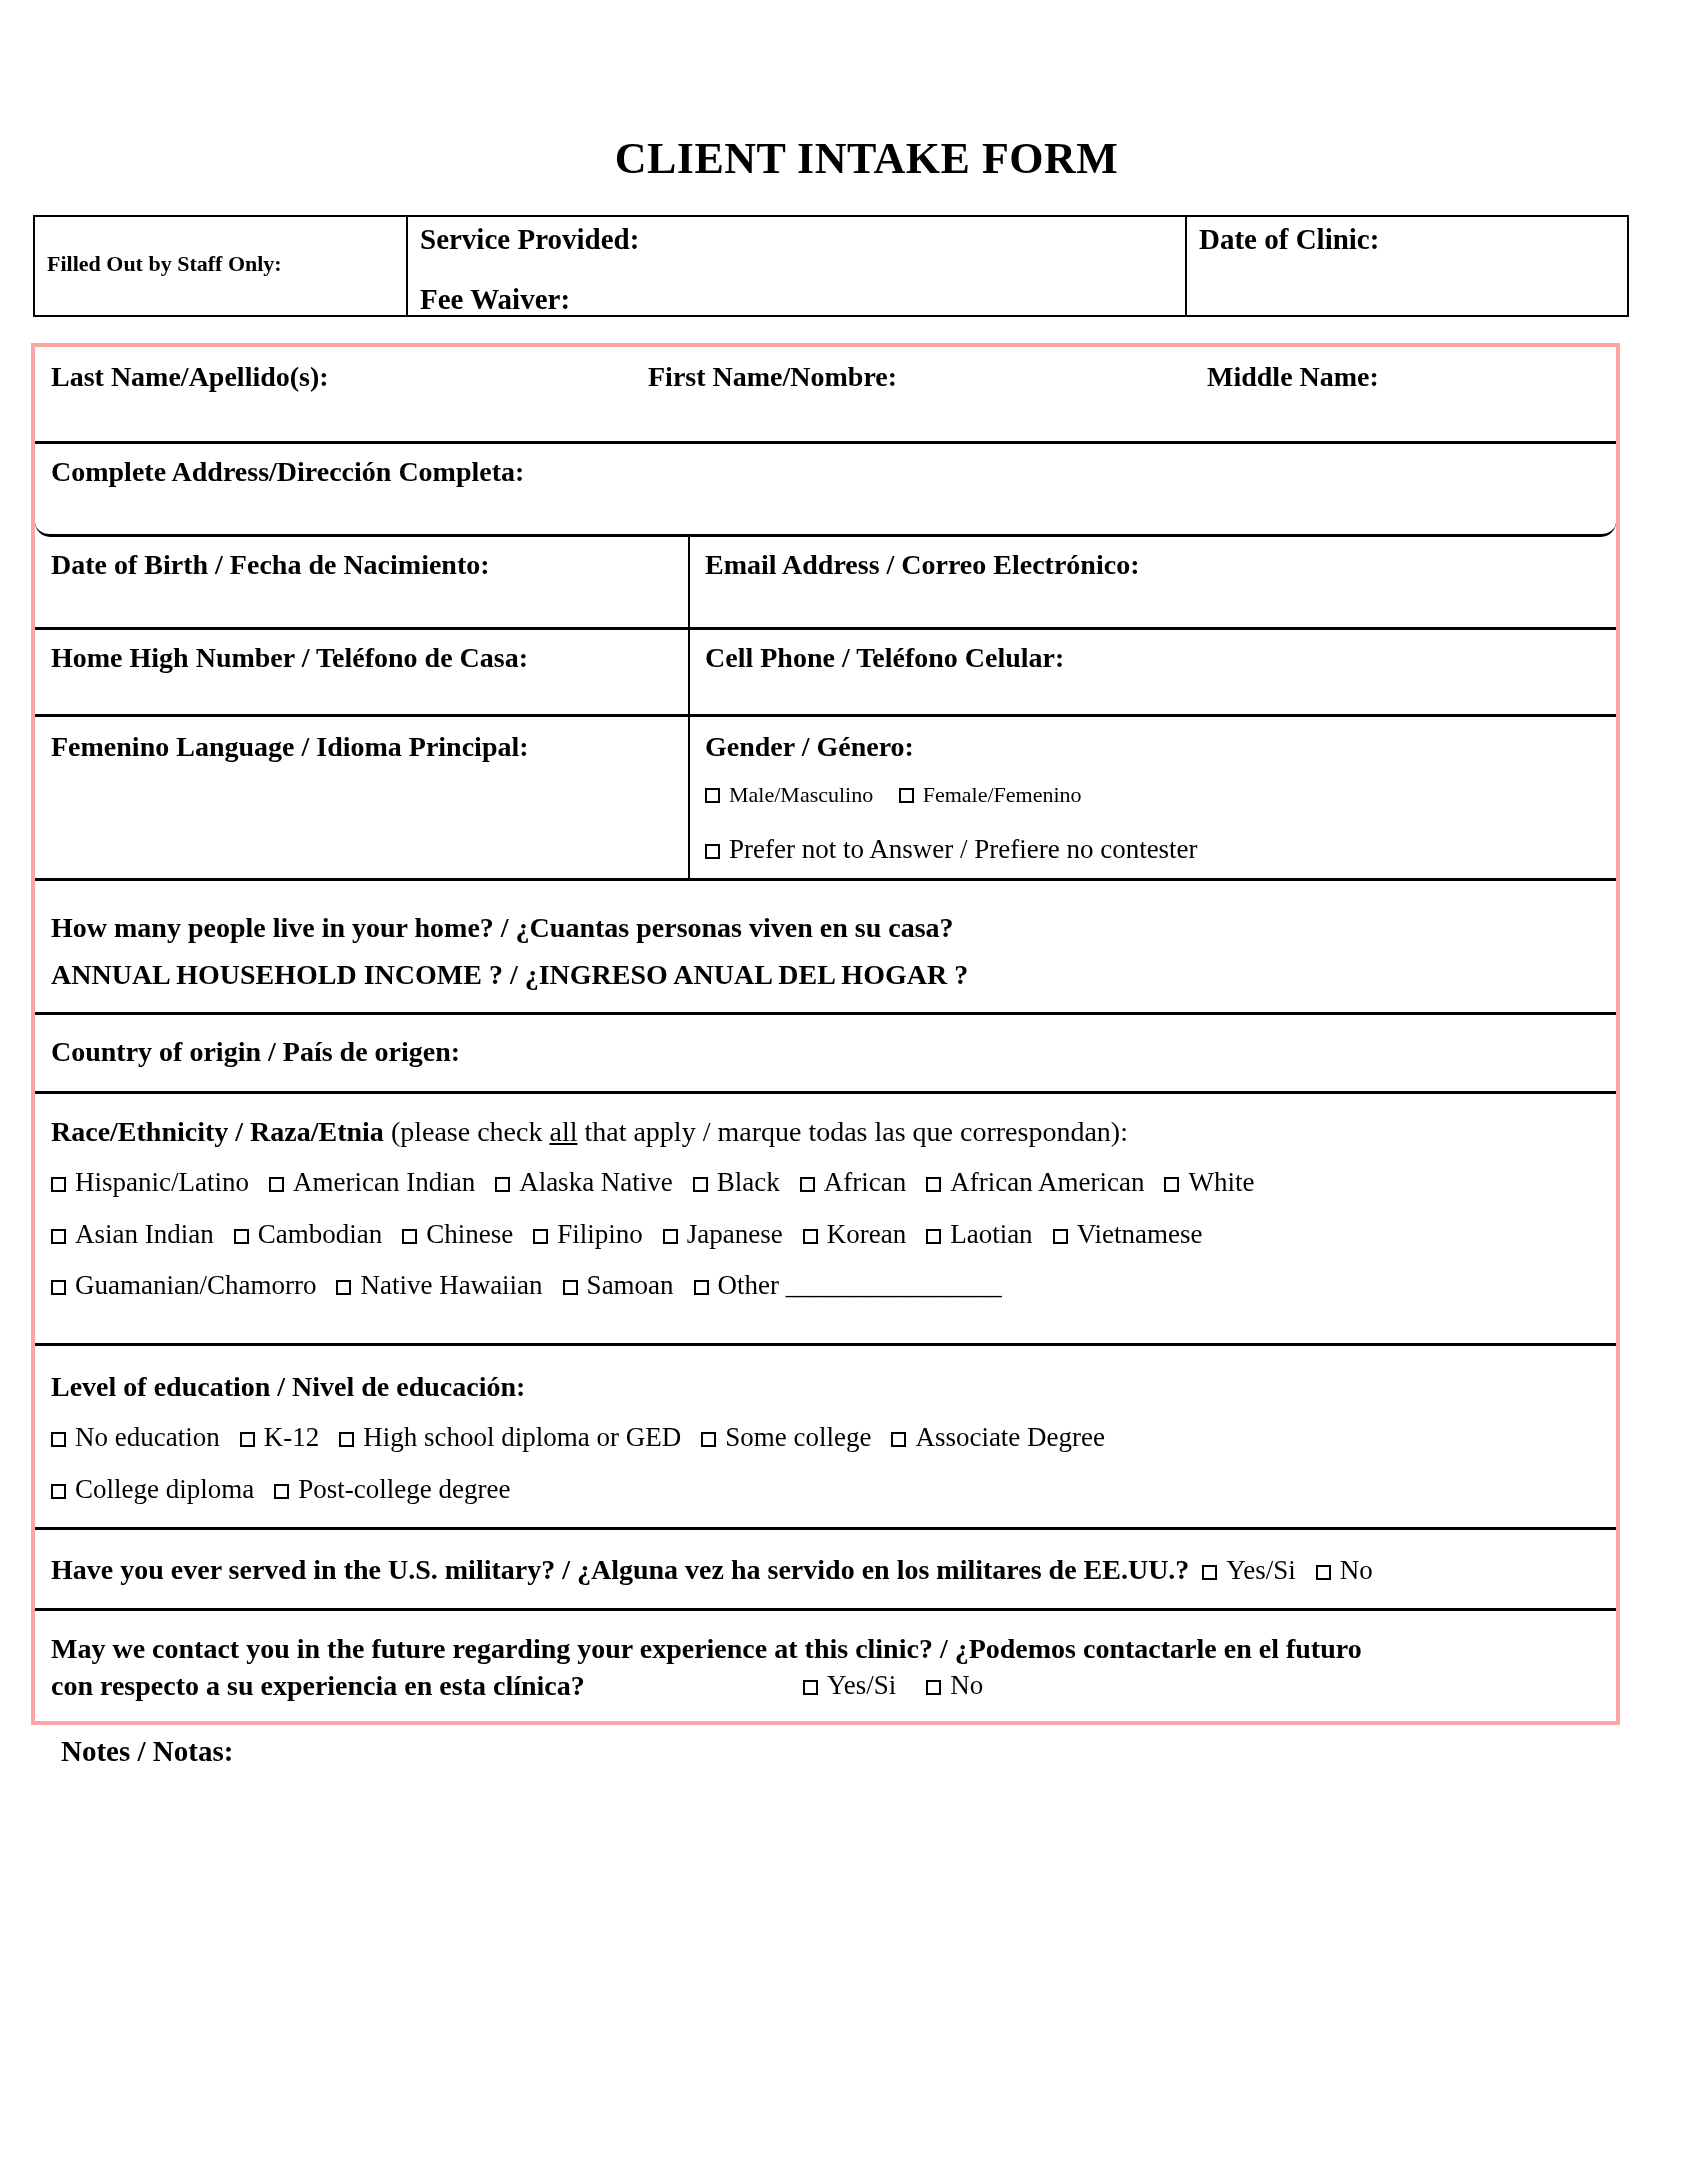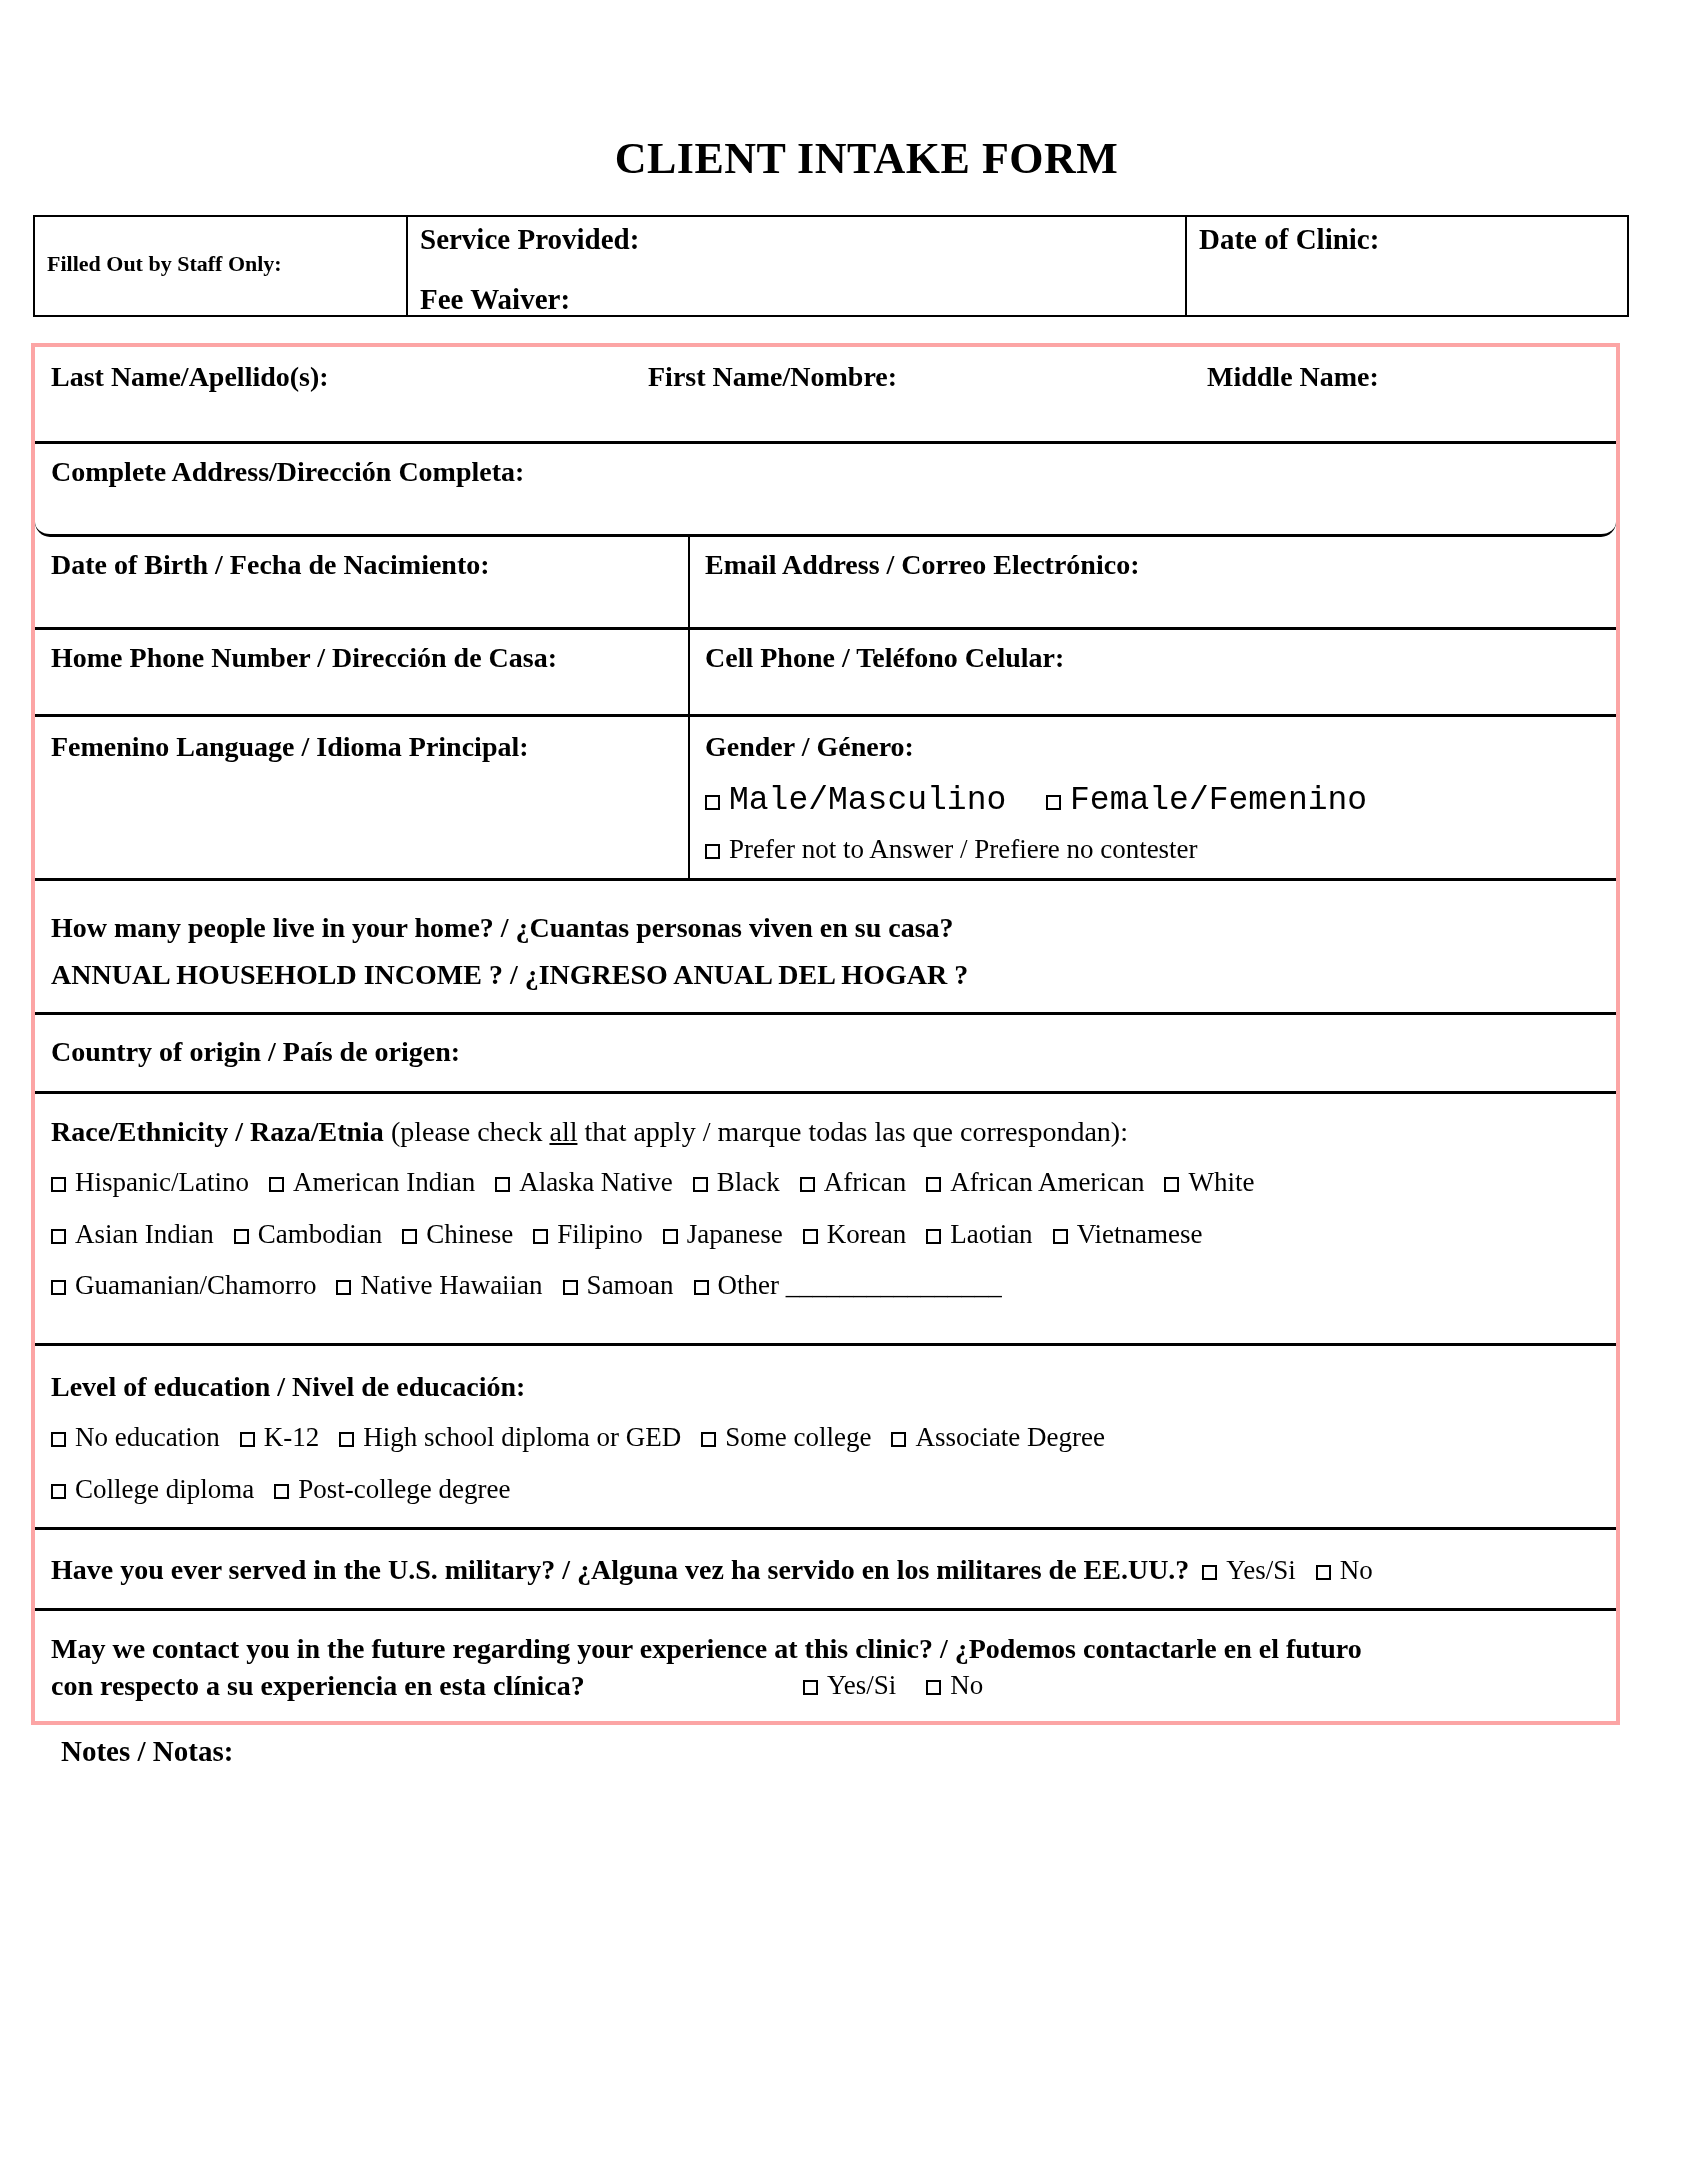--- a/index.html
+++ b/index.html
@@ -72,29 +72,29 @@
   </div>
 
   <div class="row" style="top:190px; height:93px;">
     <div class="vdiv"></div>
     <span class="txt b" style="left:16px; top:14px;">Date of Birth / Fecha de Nacimiento:</span>
     <span class="txt b" style="left:670px; top:14px;">Email Address / Correo Electrónico:</span>
   </div>
 
   <div class="row" style="top:283px; height:87px;">
     <div class="vdiv"></div>
-    <span class="txt b" style="left:16px; top:14px;">Home Phone Number / Dirección de Casa:</span>
+    <span class="txt b" style="left:16px; top:14px;">Home High Number / Teléfono de Casa:</span>
     <span class="txt b" style="left:670px; top:14px;">Cell Phone / Teléfono Celular:</span>
   </div>
 
   <div class="row" style="top:370px; height:164px;">
     <div class="vdiv"></div>
     <span class="txt b" style="left:16px; top:16px;">Femenino Language / Idioma Principal:</span>
     <span class="txt b" style="left:670px; top:16px;">Gender / Género:</span>
-    <span class="txt" style="left:670px; top:67px; font-size:33px;font-family:Liberation Mono, monospace;">
+    <span class="txt" style="left:670px; top:67px; font-size:22px;">
       <span class="opt"><span class="cb"></span><span>Male/Masculino</span></span>
       <span class="opt"><span class="cb"></span><span>Female/Femenino</span></span>
     </span>
     <span class="txt" style="left:670px; top:119px; font-size:27px;">
       <span class="opt"><span class="cb"></span><span>Prefer not to Answer / Prefiere no contester</span></span>
     </span>
   </div>
 
   <div class="row" style="top:535px; height:133px;">
     <span class="txt b" style="left:16px; top:32px;">How many people live in your home? / ¿Cuantas personas viven en su casa?</span>

